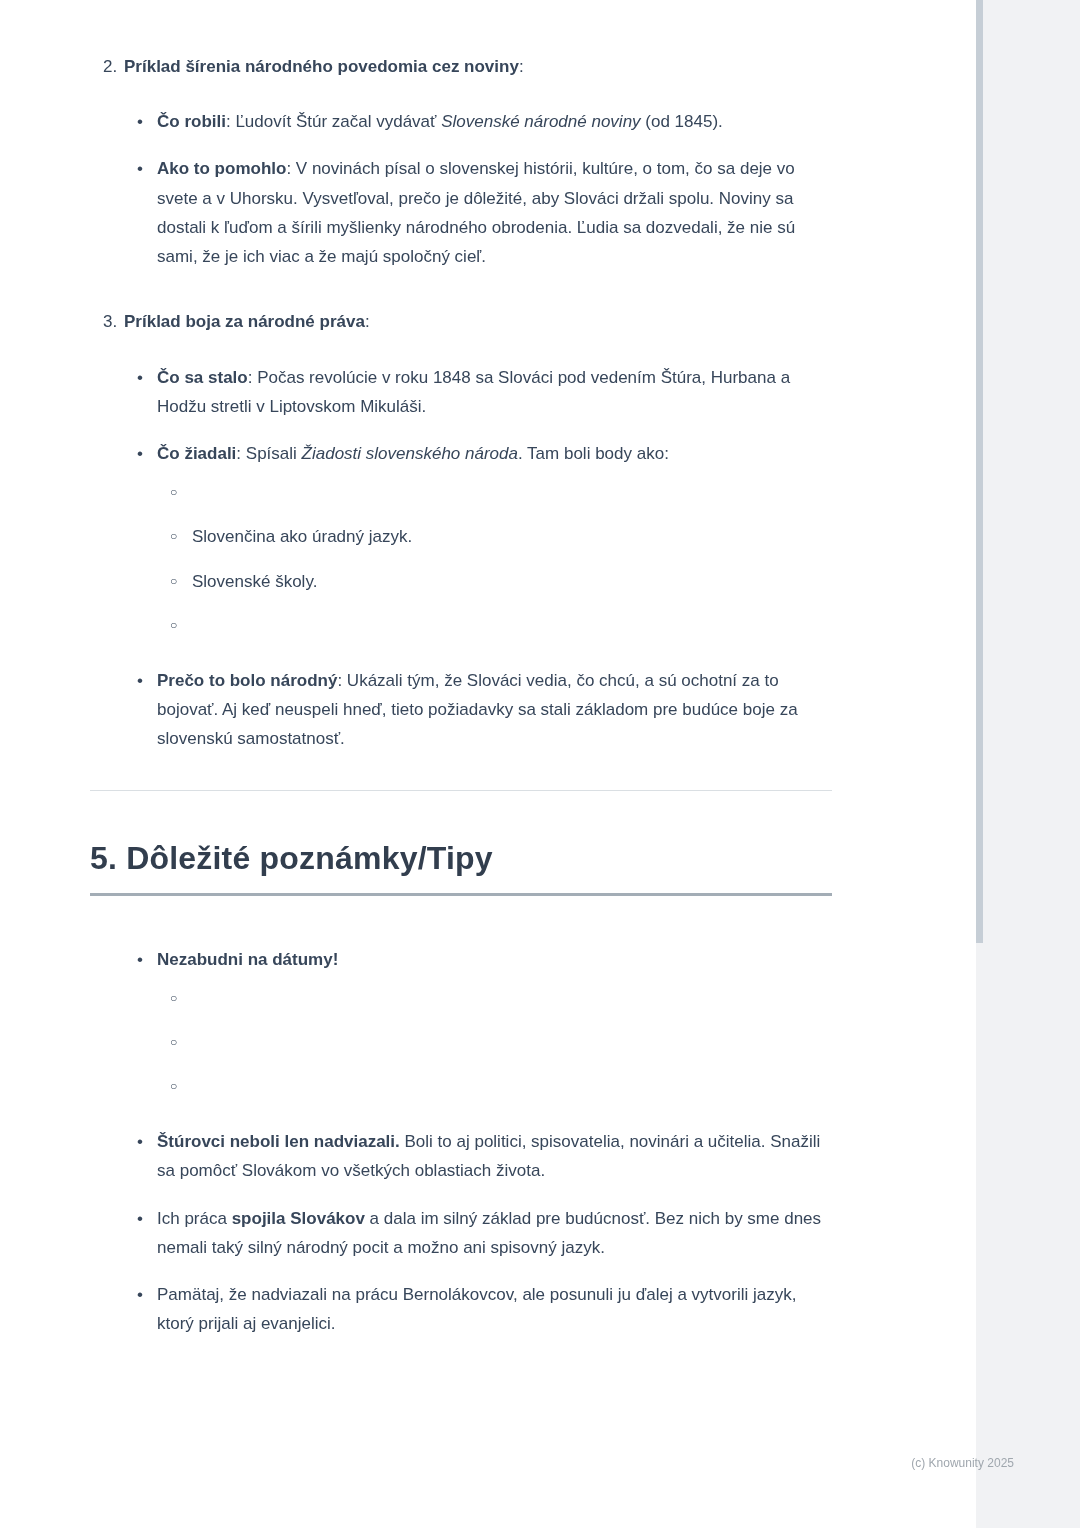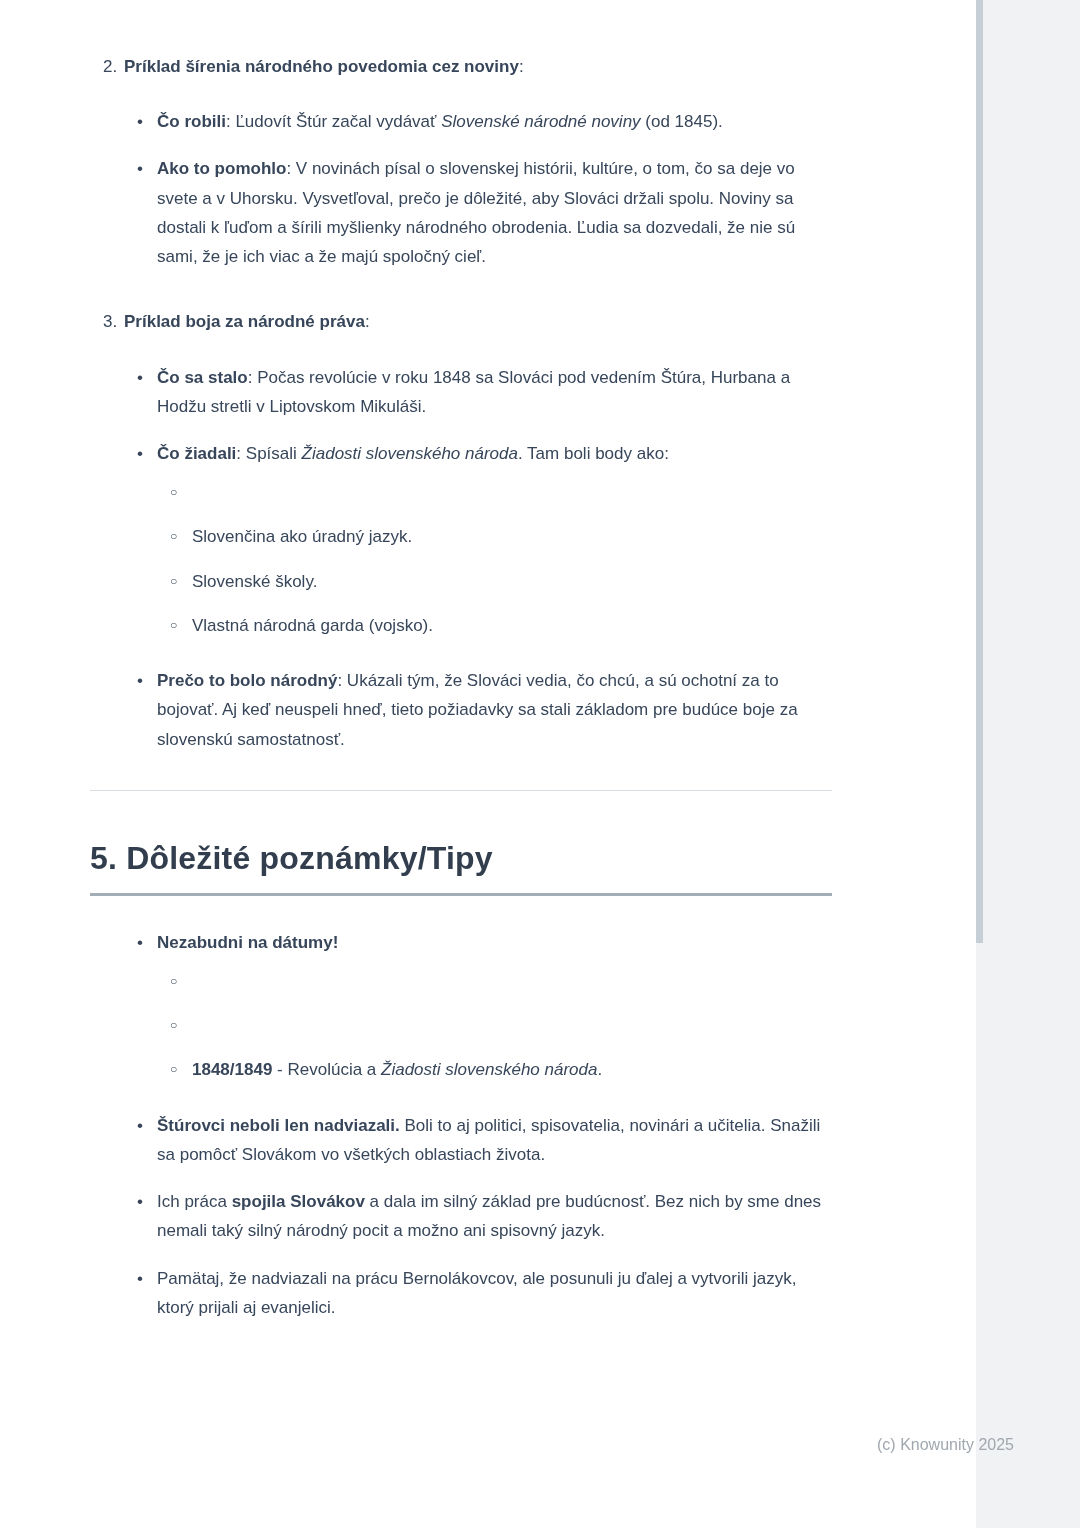--- a/index.html
+++ b/index.html
@@ -26,27 +26,27 @@
   .li:last-child { margin-bottom:0; }
   .marker { flex:0 0 20px; }
   .litext { flex:1; }
   .sub-list { margin:10px 0 8px 13px; }
   .sli { display:flex; margin-bottom:15px; }
   .sli:last-child { margin-bottom:0; }
   .smarker { flex:0 0 22px; font-size:12px; line-height:29px; }
   .divider { height:1px; background:#dadfe3; margin:8px 0 0 0; }
   .heading {
     font-size:32px; font-weight:600; color:#323e4e;
-    margin-top:48px; margin-bottom:32px;
+    margin-top:48px; margin-bottom:49px;
     padding-bottom:16px; border-bottom:3px solid #a3adb6;
     letter-spacing:0.2px; line-height:1.2;
   }
   .footer {
-    position:absolute; right:66px; bottom:74px;
-    font-size:16px; color:#a0a7ae; z-index:3;
+    position:absolute; right:66px; bottom:58px;
+    font-size:12px; color:#a0a7ae; z-index:3;
   }
   .scroll-track {
     position:absolute; right:0; top:0; width:104px; height:100%;
     background:#f1f2f4; z-index:1;
   }
   .scroll-thumb {
     position:absolute; left:0; top:0; width:7px; height:943px;
     background:#c6ced6;
   }
 </style>
@@ -87,21 +87,20 @@
               <div class="sli">
                 <span class="smarker">○</span>
                 <span class="slitext"><span class="seg">Slovenčina ako úradný jazyk.</span></span>
               </div>
               <div class="sli">
                 <span class="smarker">○</span>
                 <span class="slitext"><span class="seg">Slovenské školy.</span></span>
               </div>
               <div class="sli">
                 <span class="smarker">○</span>
-                <span class="slitext"><span class="seg">Vlastná národná garda (vojsko).</span></span>
               </div>
             </div></span>
         </div>
         <div class="li">
           <span class="marker">•</span>
           <span class="litext"><span class="seg b">Prečo to bolo národný</span><span class="seg">: Ukázali tým, že Slováci vedia, čo chcú, a sú ochotní za to bojovať. Aj keď neuspeli hneď, tieto požiadavky sa stali základom pre budúce boje za slovenskú samostatnosť.</span></span>
         </div>
       </div>
       <div class="divider"></div>
       <h2 class="heading"><span class="seg">5. Dôležité poznámky/Tipy</span></h2>
@@ -110,21 +109,20 @@
           <span class="marker">•</span>
           <span class="litext"><span class="seg b">Nezabudni na dátumy!</span><div class="sub-list">
               <div class="sli">
                 <span class="smarker">○</span>
               </div>
               <div class="sli">
                 <span class="smarker">○</span>
               </div>
               <div class="sli">
                 <span class="smarker">○</span>
-                <span class="slitext"><span class="seg b">1848/1849</span><span class="seg"> - Revolúcia a </span><span class="seg i">Žiadosti slovenského národa</span><span class="seg">.</span></span>
               </div>
             </div></span>
         </div>
         <div class="li">
           <span class="marker">•</span>
           <span class="litext"><span class="seg b">Štúrovci neboli len nadviazali.</span><span class="seg"> Boli to aj politici, spisovatelia, novinári a učitelia. Snažili sa pomôcť Slovákom vo všetkých oblastiach života.</span></span>
         </div>
         <div class="li">
           <span class="marker">•</span>
           <span class="litext"><span class="seg">Ich práca </span><span class="seg b">spojila Slovákov</span><span class="seg"> a dala im silný základ pre budúcnosť. Bez nich by sme dnes nemali taký silný národný pocit a možno ani spisovný jazyk.</span></span>

